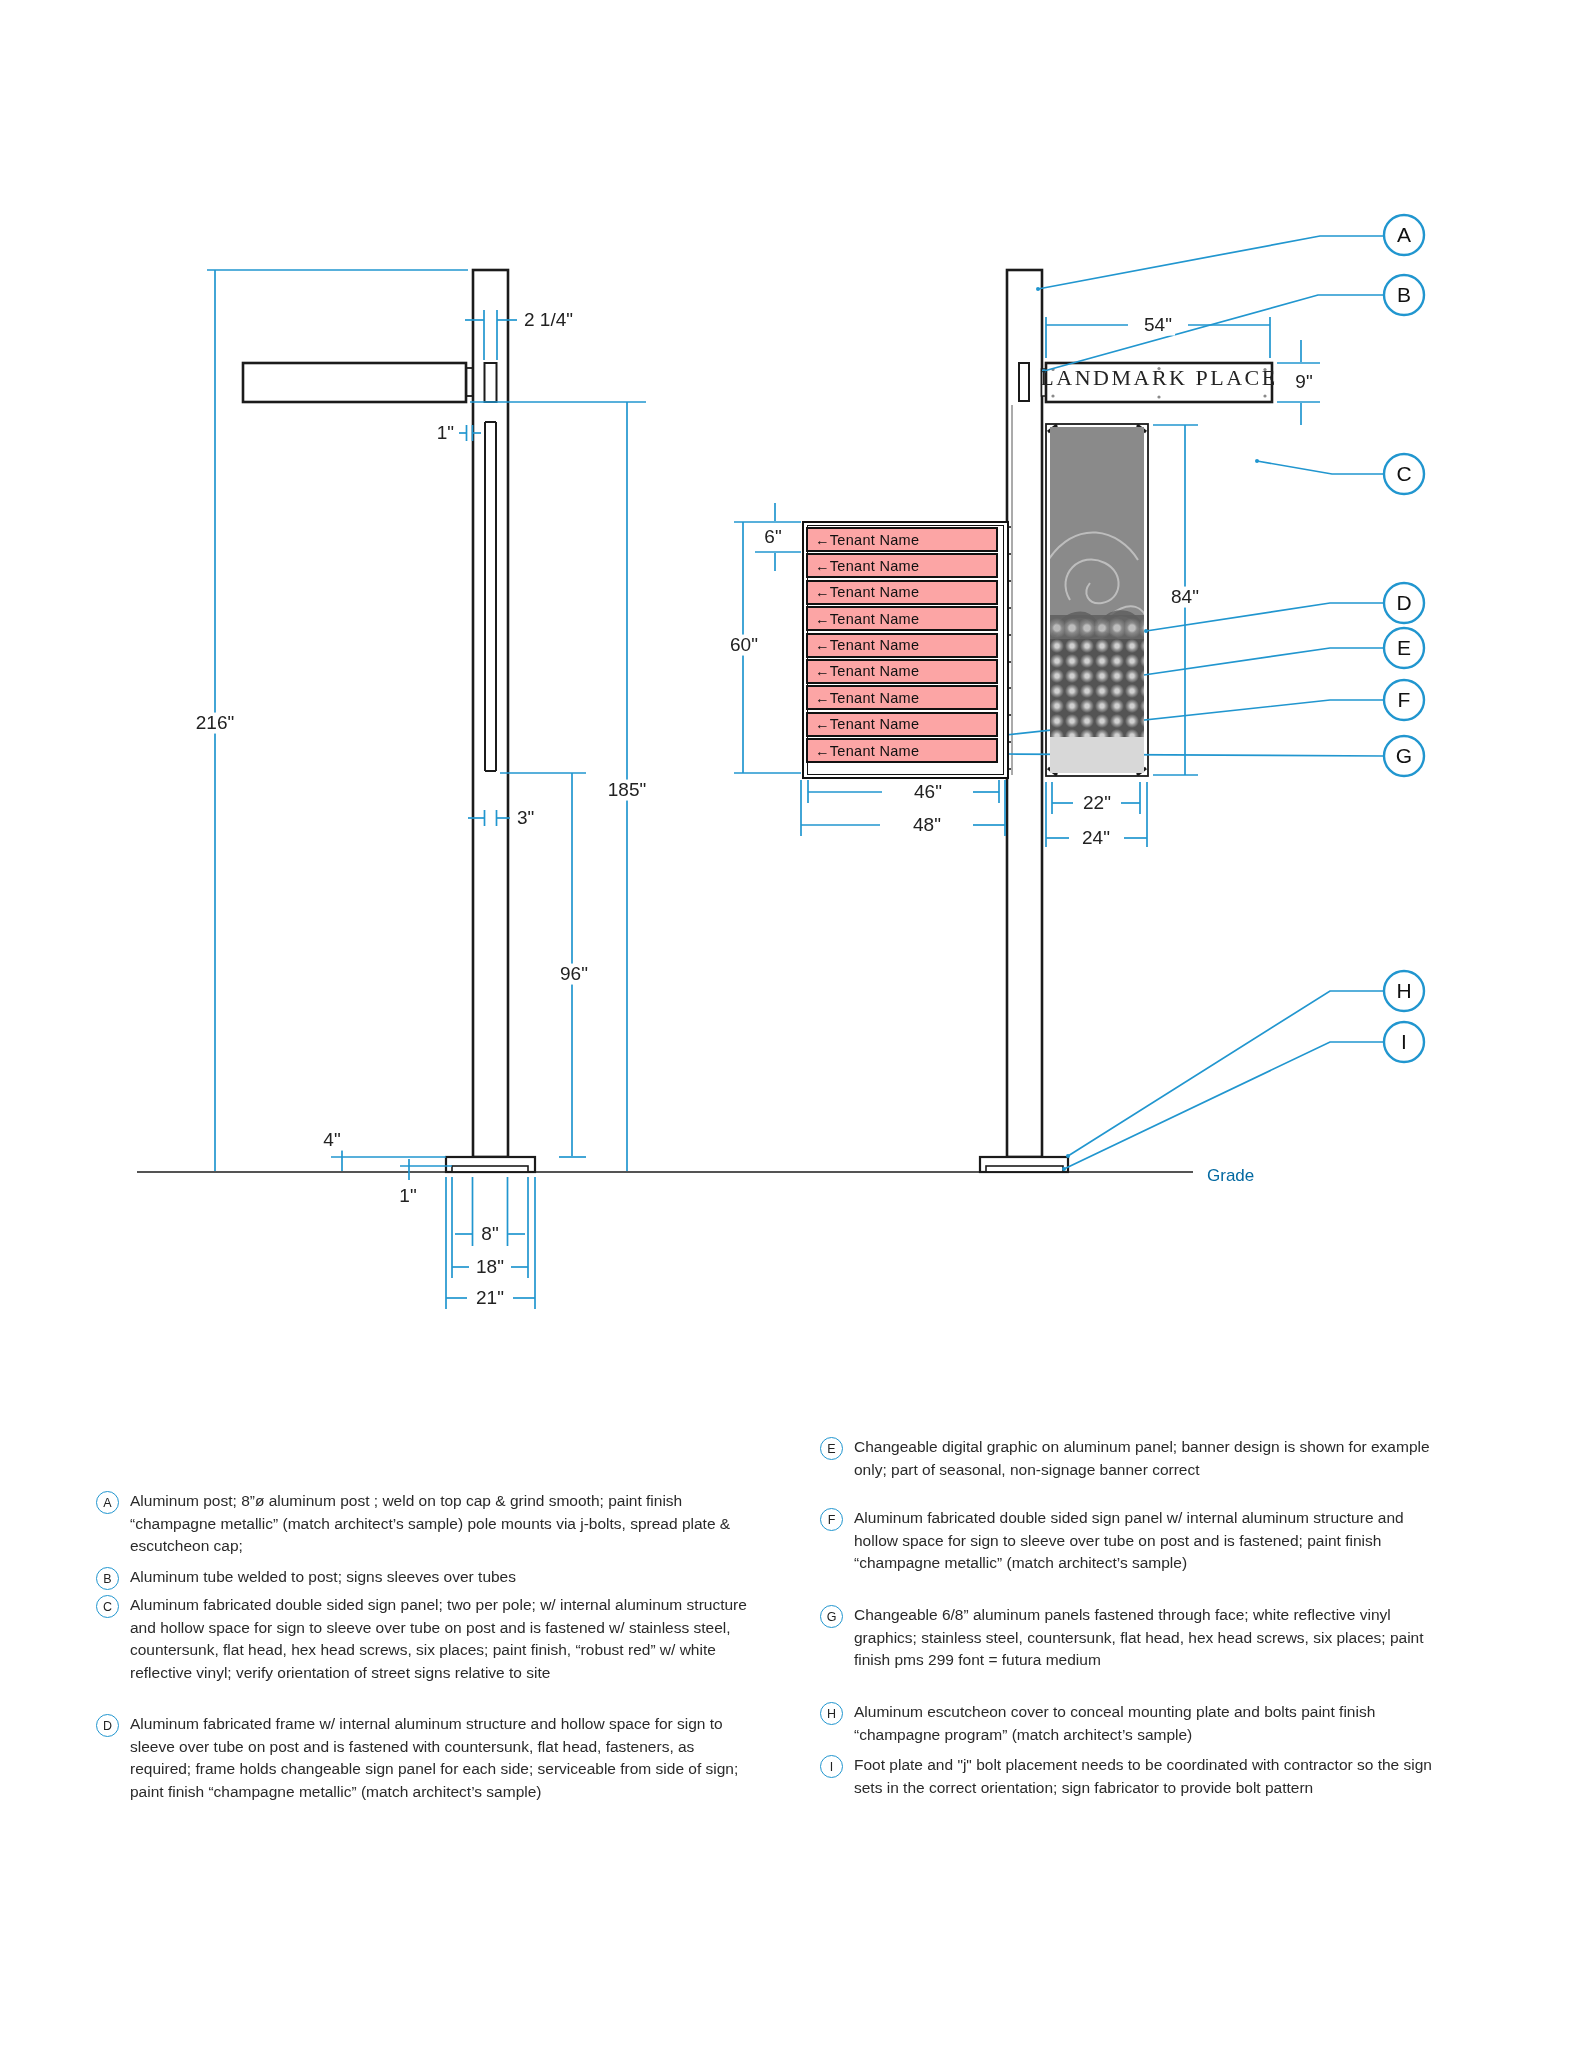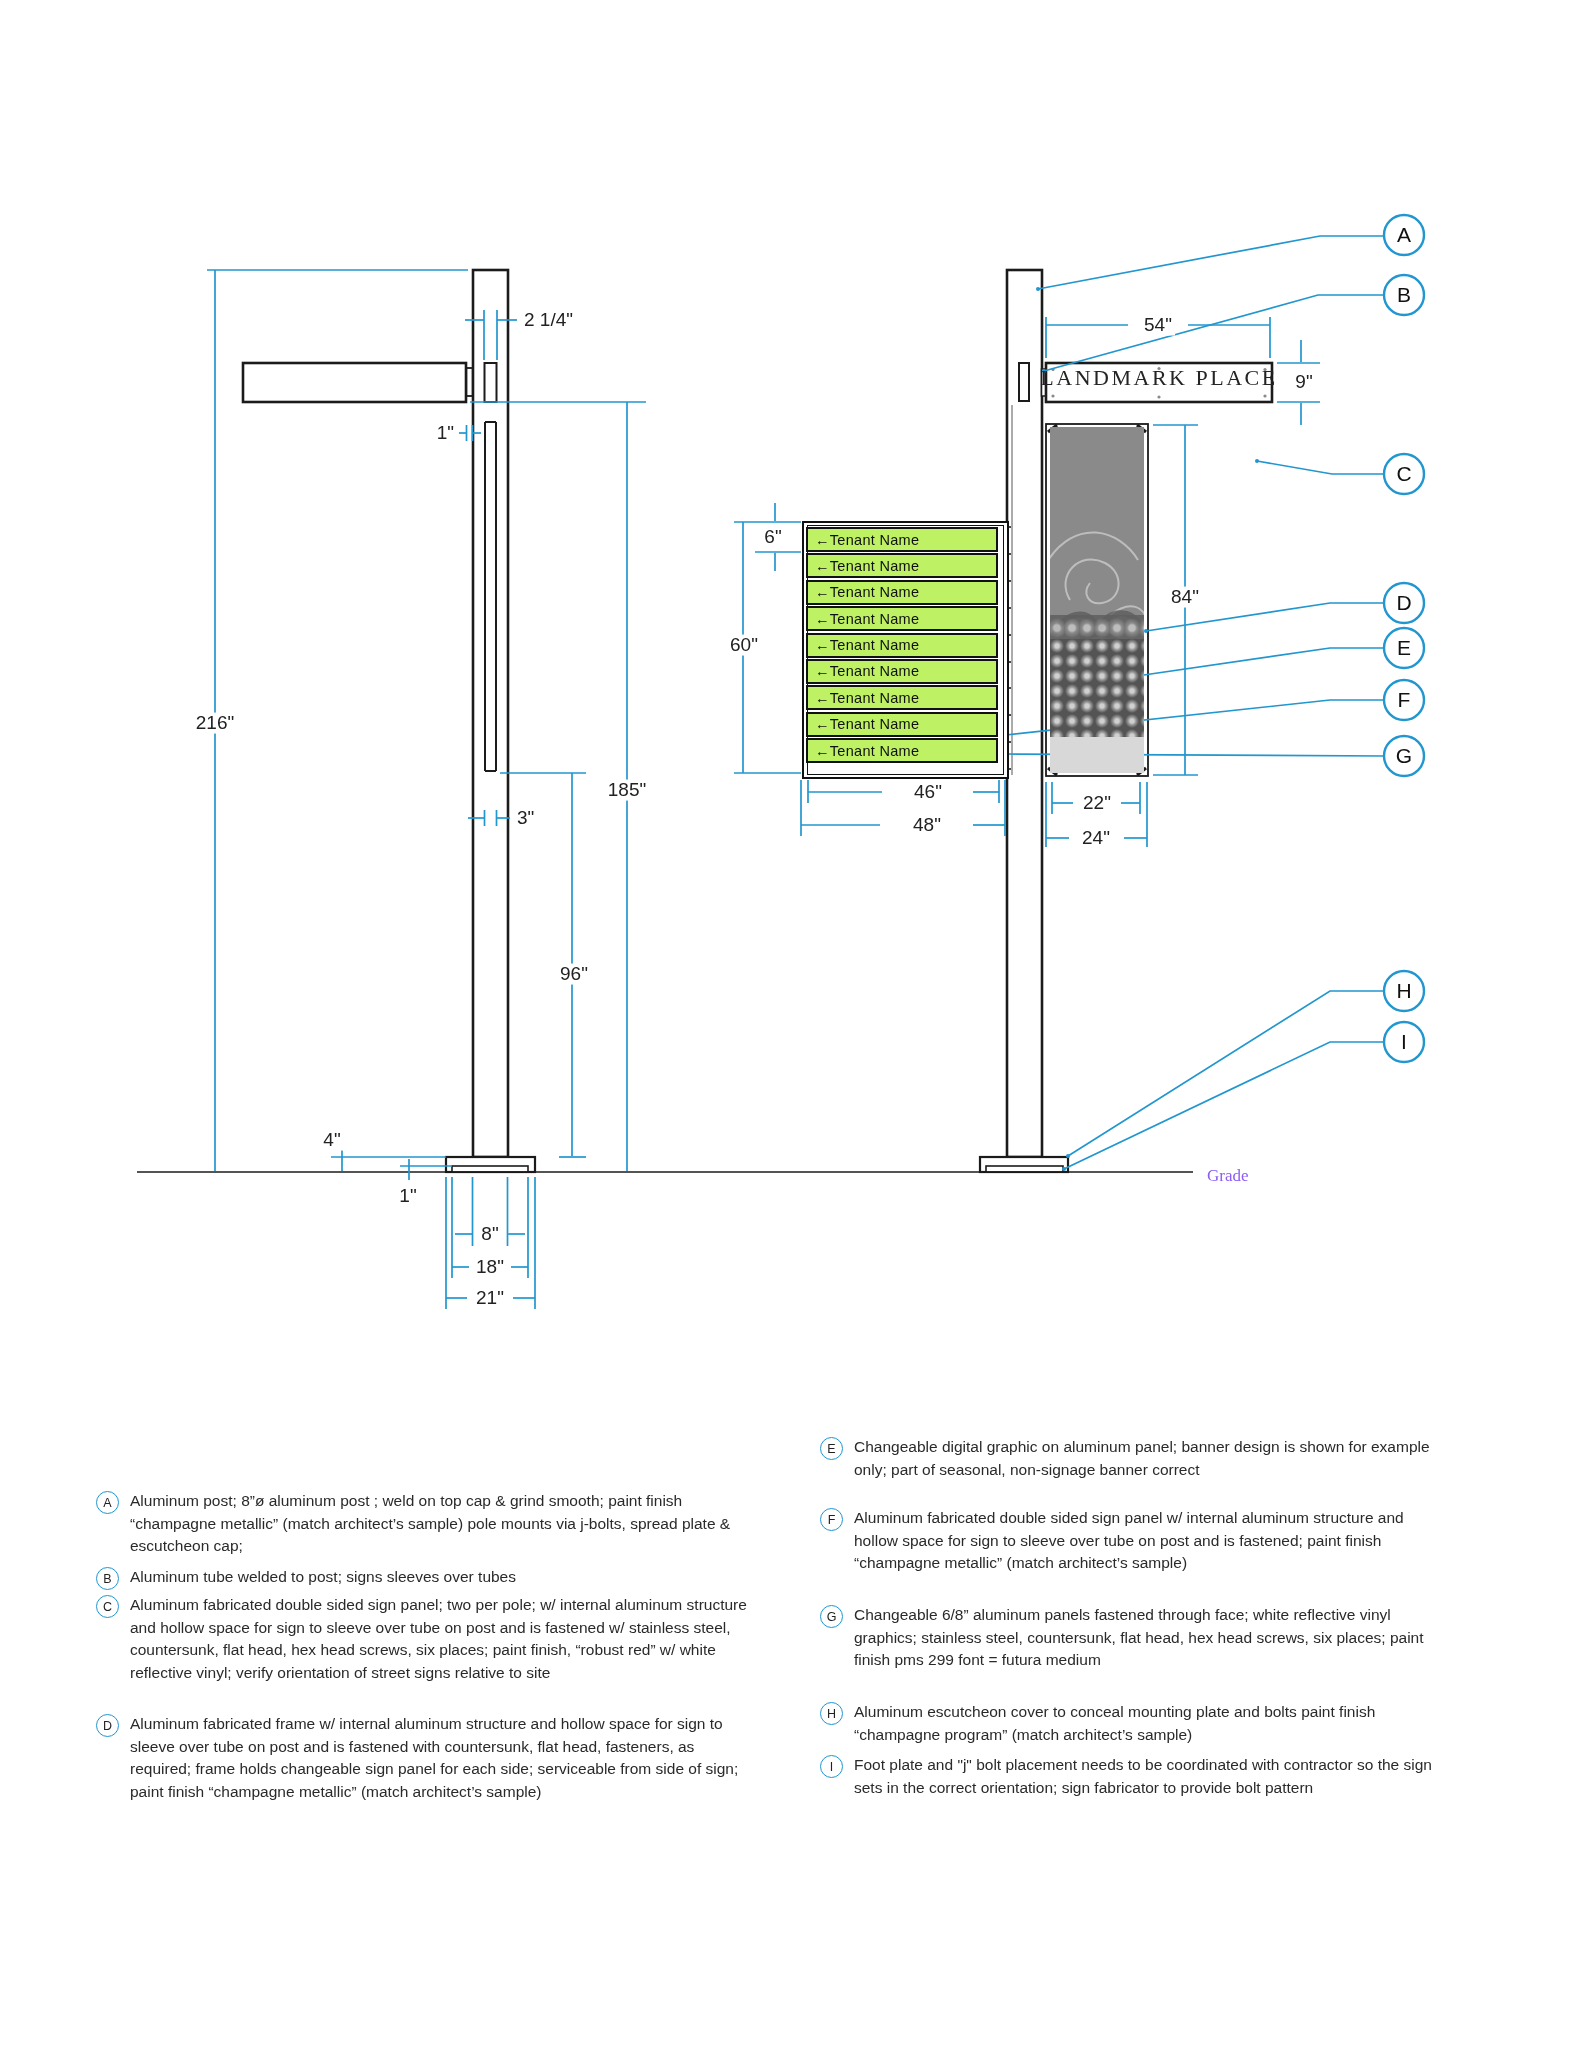--- a/index.html
+++ b/index.html
@@ -3,36 +3,36 @@
 <meta charset="utf-8">
 <style>
   html,body{margin:0;padding:0;background:#ffffff;}
   #canvas{position:relative;width:1582px;height:2048px;background:#ffffff;
           font-family:"Liberation Sans",sans-serif;color:#1b1b1b;overflow:hidden;}
   #linework{position:absolute;left:0;top:0;}
   .dim{position:absolute;font-size:19px;color:#222;background:#fff;padding:0 3px;
        white-space:nowrap;transform:translate(-50%,-50%);line-height:1.1;}
   .dim.left{transform:translate(0,-50%);}
   .dim.right{transform:translate(-100%,-50%);}
-  .grade-label{position:absolute;font-size:17px;color:#8b5cf6;background:#fff;
-       padding:0 2px;transform:translate(0,-50%);font-family:Liberation Serif, serif;}
+  .grade-label{position:absolute;font-size:17px;color:#0369a1;background:#fff;
+       padding:0 2px;transform:translate(0,-50%);}
   .landmark{position:absolute;left:1046px;top:363px;width:226px;height:29px;
        display:flex;align-items:center;justify-content:center;
        font-family:"Liberation Serif",serif;font-size:22px;letter-spacing:2.5px;
        color:#242424;white-space:nowrap;}
   .callout-letter{position:absolute;width:40px;height:40px;display:flex;
        align-items:center;justify-content:center;font-size:21px;color:#111;
        transform:translate(-50%,-50%);}
   
   .tenant-panel{position:absolute;left:802px;top:521px;width:203px;height:254px;
        border:2px solid #111;background:#fff;}
   .tenant-inner{position:absolute;left:3px;top:2px;right:3px;bottom:2px;
        border:1px solid #111;}
   .tenant-rows{position:absolute;left:806px;top:527px;width:192px;}
-  .tenant-row{height:21px;border:2.5px solid #111;background:#bef264;margin-bottom:1.4px;
+  .tenant-row{height:21px;border:2.5px solid #111;background:#fca5a5;margin-bottom:1.4px;
        display:flex;align-items:center;padding-left:7px;font-size:14.5px;
        letter-spacing:0.3px;color:#111;white-space:nowrap;}
   
   .banner-img{position:absolute;left:1050px;top:427px;width:94px;height:346px;
        background:#8a8a8a;overflow:hidden;}
   .banner-swirls{position:absolute;left:0;top:78px;}
   .banner-scallop{position:absolute;left:0;top:188px;width:94px;height:26px;
        background-image:radial-gradient(circle at 7px 13px,#c6c6c6 3px,#8b8b8b 5px,#5f5f5f 10px);
        background-size:15px 26px;opacity:.85;}
   .banner-ornate{position:absolute;left:0;top:212px;width:94px;height:98px;

